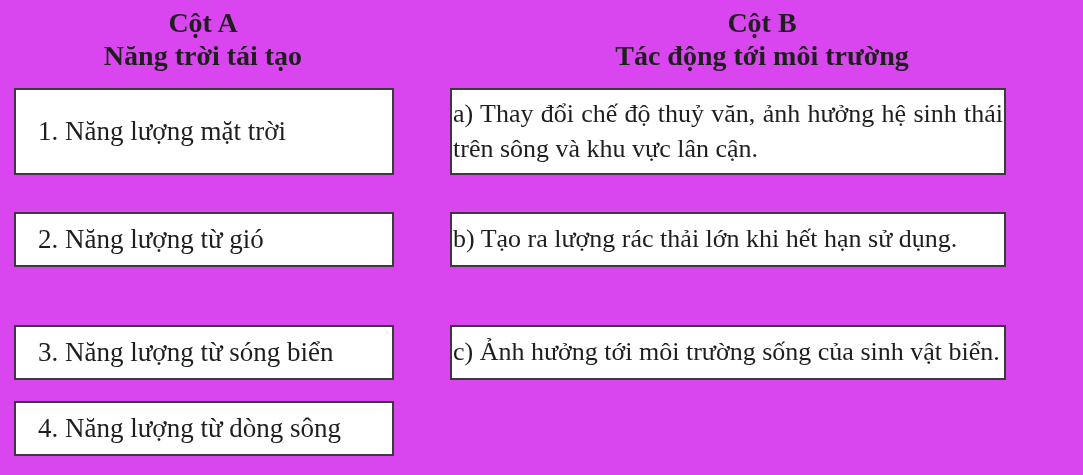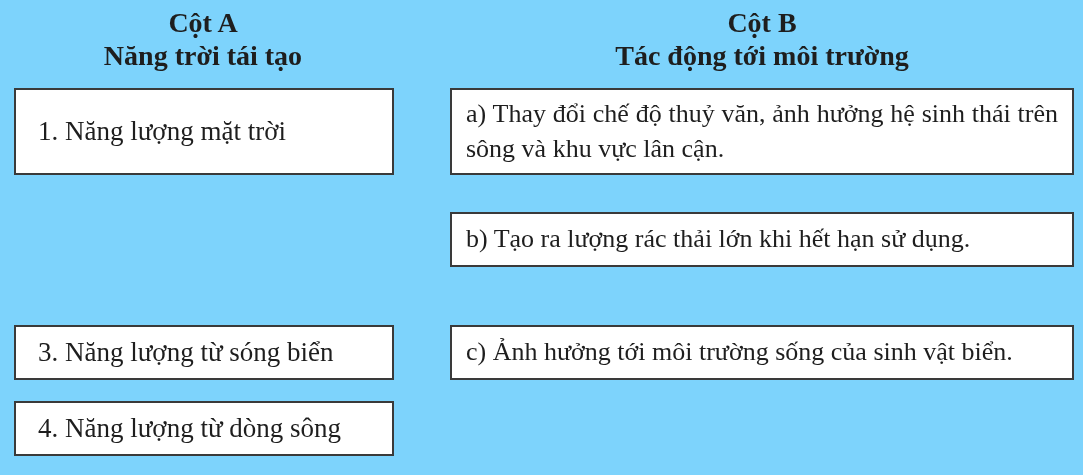--- a/index.html
+++ b/index.html
@@ -4,21 +4,21 @@
 <style>
   html, body {
     margin: 0;
     padding: 0;
     background: #ffffff;
   }
   .sheet {
     position: relative;
     width: 1083px;
     height: 475px;
-    background: #7dd3fc;
+    background: #d946ef;
     font-family: "Liberation Serif", serif;
     color: #1e1e1e;
     overflow: hidden;
   }
   .header {
     position: absolute;
     top: 6px;
     text-align: center;
     font-weight: bold;
     font-size: 28px;
@@ -28,21 +28,21 @@
   .header-b { left: 450px; width: 624px; }
   .box {
     position: absolute;
     box-sizing: border-box;
     border: 2px solid #3a3a3a;
     display: flex;
     align-items: center;
     background: #ffffff;
   }
   .left  { left: 14px;  width: 380px; padding: 0 22px; font-size: 27px; }
-  .right { left: 450px; width: 624px; padding: 2px 14px; font-size: 26px; }
+  .right { left: 450px; width: 556px; padding: 2px 1px; font-size: 26px; }
   .r1 { top: 88px;  height: 87px; }
   .r2 { top: 212px; height: 55px; }
   .r3 { top: 325px; height: 55px; }
   .r4 { top: 401px; height: 55px; }
   .box span {
     display: block;
     width: 100%;
     line-height: 1.32;
   }
   .justify span { text-align: justify; }
@@ -58,20 +58,23 @@
   </div>
 
   <div class="header header-b">
     <div>Cột B</div>
     <div>Tác động tới môi trường</div>
   </div>
 
   <div class="box left r1">
     <span>1. Năng lượng mặt trời</span>
   </div>
+  <div class="box left r2">
+    <span>2. Năng lượng từ gió</span>
+  </div>
   <div class="box left r3">
     <span>3. Năng lượng từ sóng biển</span>
   </div>
   <div class="box left r4">
     <span>4. Năng lượng từ dòng sông</span>
   </div>
 
   <div class="box right r1 justify">
     <span>a) Thay đổi chế độ thuỷ văn, ảnh hưởng hệ sinh thái trên sông và khu vực lân cận.</span>
   </div>

